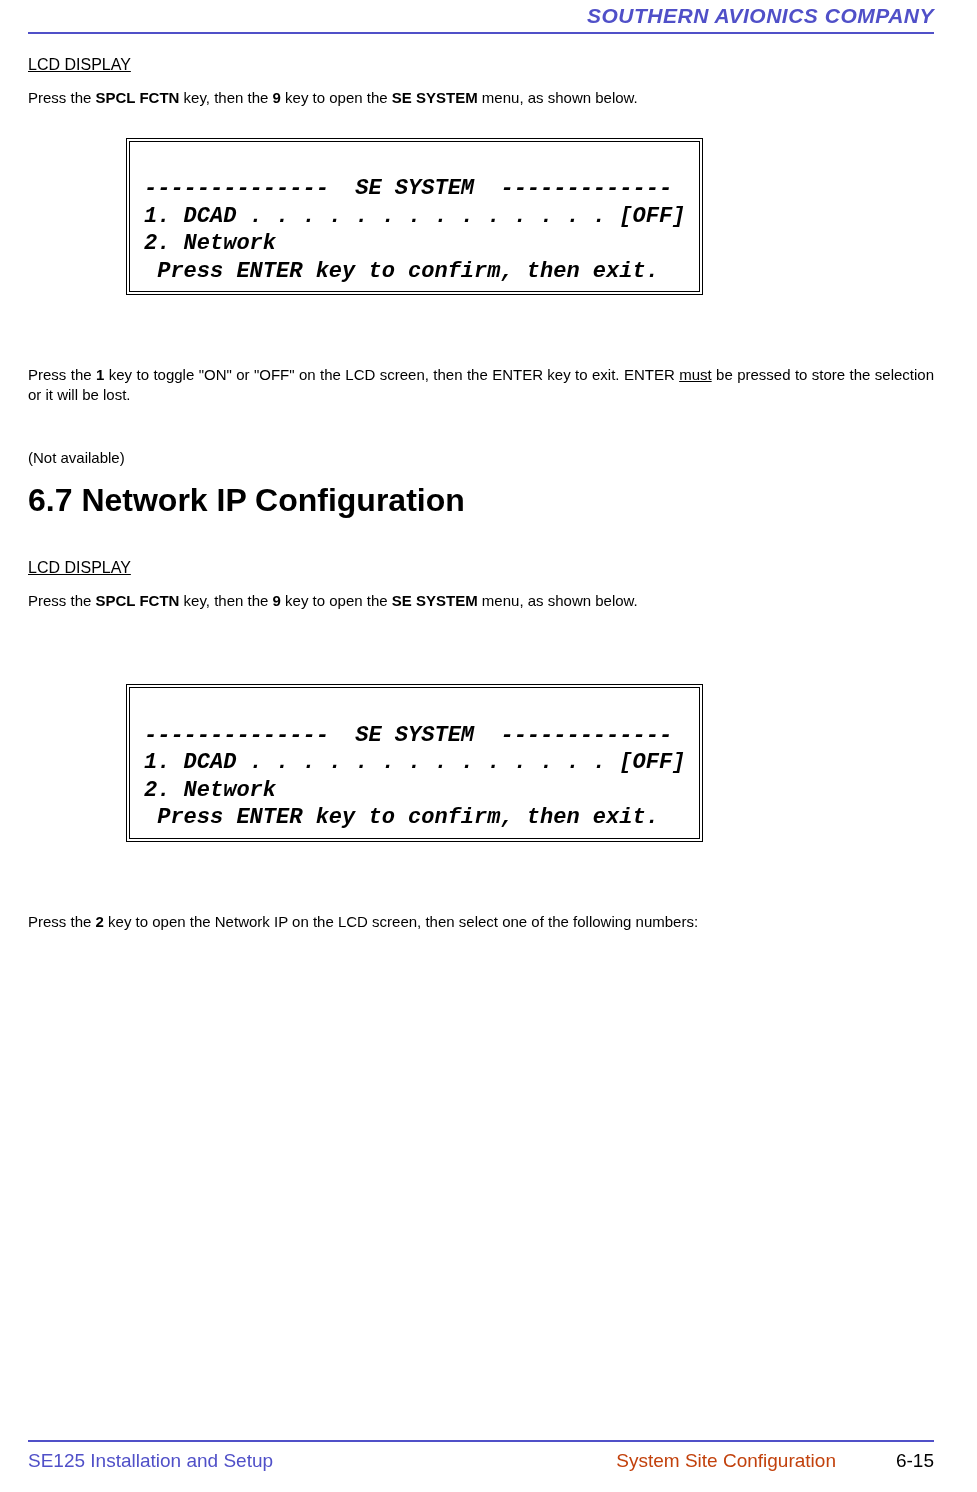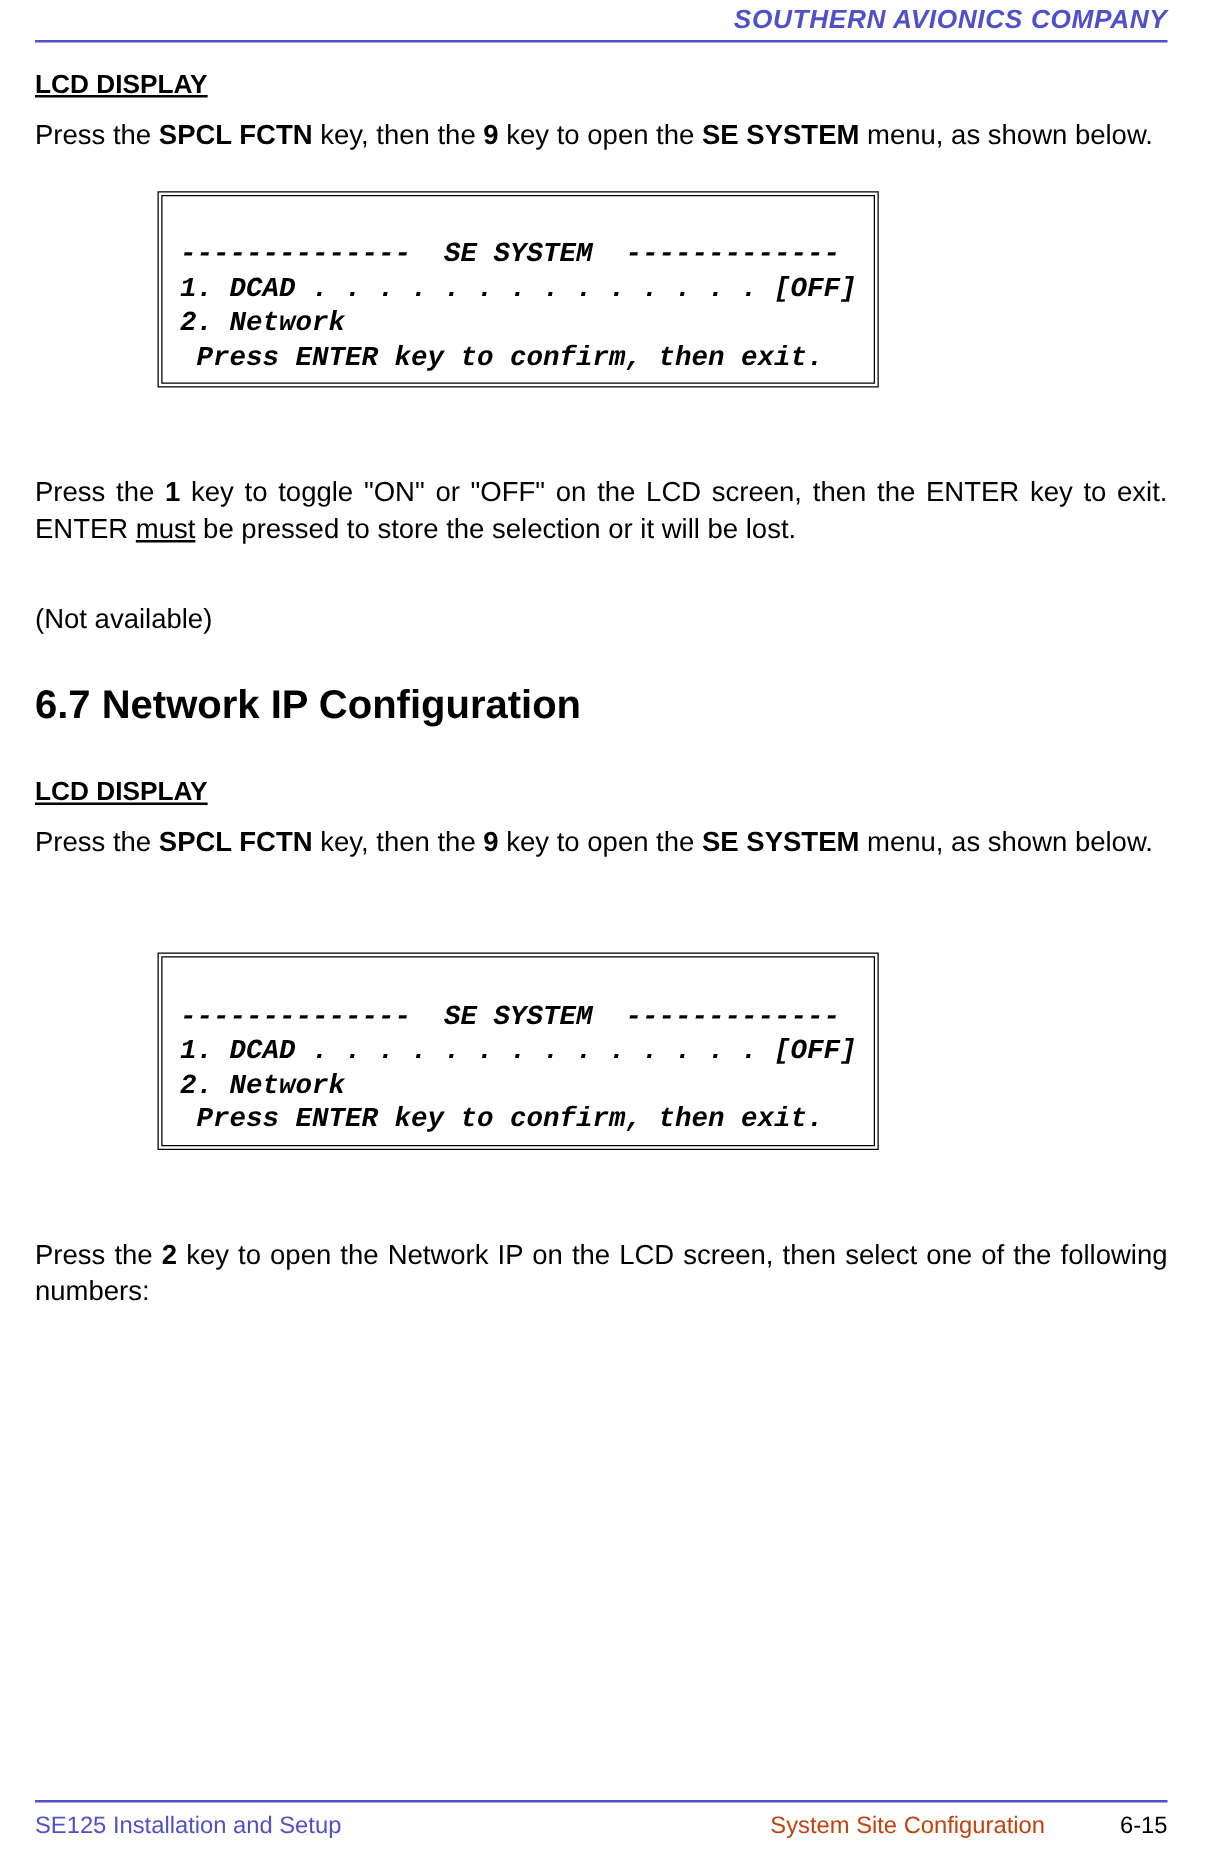--- a/index.html
+++ b/index.html
@@ -28,27 +28,27 @@
       border: none;
       border-top: 2px solid #5050c8;
       margin: 0 0 22px 0;
     }
     .section-heading {
       font-size: 32px;
       font-weight: bold;
       margin: 0 0 40px 0;
     }
     .sub-heading {
-      font-size: 21px;
-      font-weight: bold;
+      font-size: 16px;
+      font-weight: normal;
       text-decoration: underline;
       margin: 0 0 14px 0;
     }
     .body-text {
-      font-size: 22px;
+      font-size: 15px;
       margin: 0 0 14px 0;
       line-height: 1.3;
       text-align: justify;
     }
     .underline {
       text-decoration: underline;
     }
     .lcd-box-wrap {
       margin: 30px 0 40px 98px;
     }
@@ -117,21 +117,21 @@
     <div class="spacer-30"></div>
 
     <p class="body-text">
       <span>Press the </span><b>1</b><span> key to toggle "ON" or "OFF" on the LCD screen, then the ENTER key to exit.  ENTER </span><span class="underline">must</span><span> be pressed to store the selection or it will be lost.</span>
     </p>
 
     <div class="spacer-30"></div>
 
     <p class="body-text">(Not available)</p>
 
-    <h2 class="section-heading" style="margin-top:35px;">6.7  Network IP Configuration</h2>
+    <h2 class="section-heading" style="margin-top:14px;">6.7  Network IP Configuration</h2>
 
     <div class="sub-heading">LCD DISPLAY</div>
 
     <p class="body-text">
       <span>Press the </span><b>SPCL FCTN</b><span> key, then the </span><b>9</b><span> key to open the </span><b>SE SYSTEM</b><span> menu, as shown below.</span>
     </p>
 
     <div class="spacer-30"></div>
 
     <div class="lcd-box-wrap">

